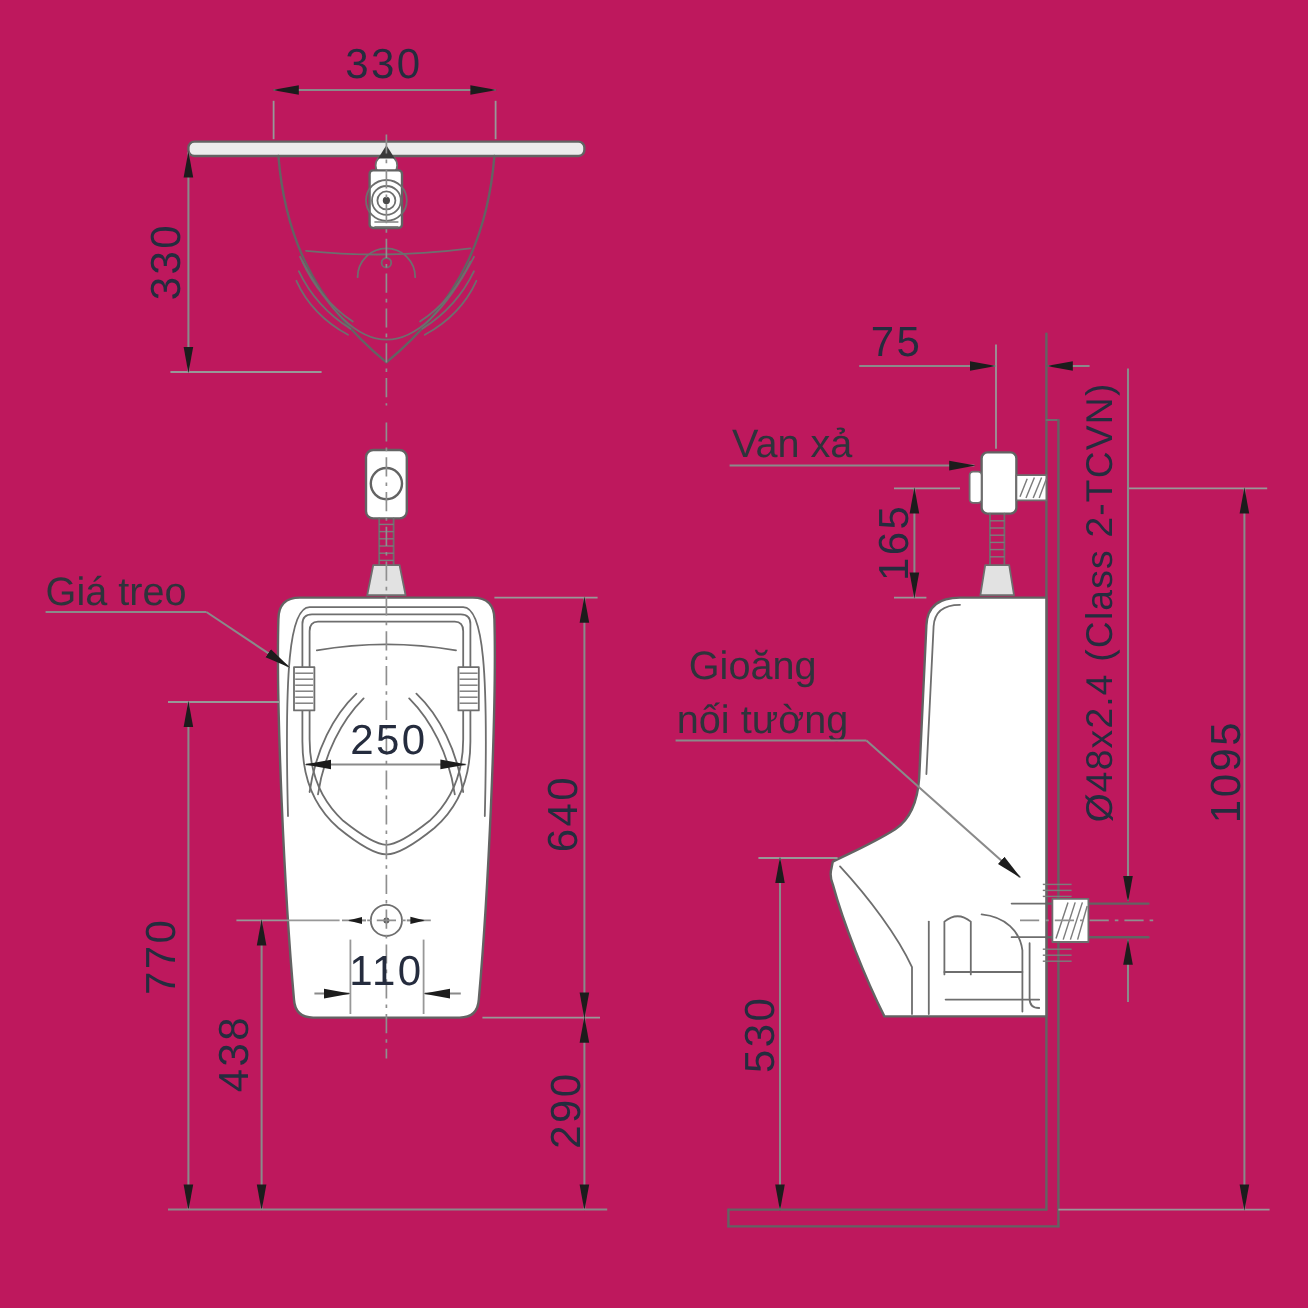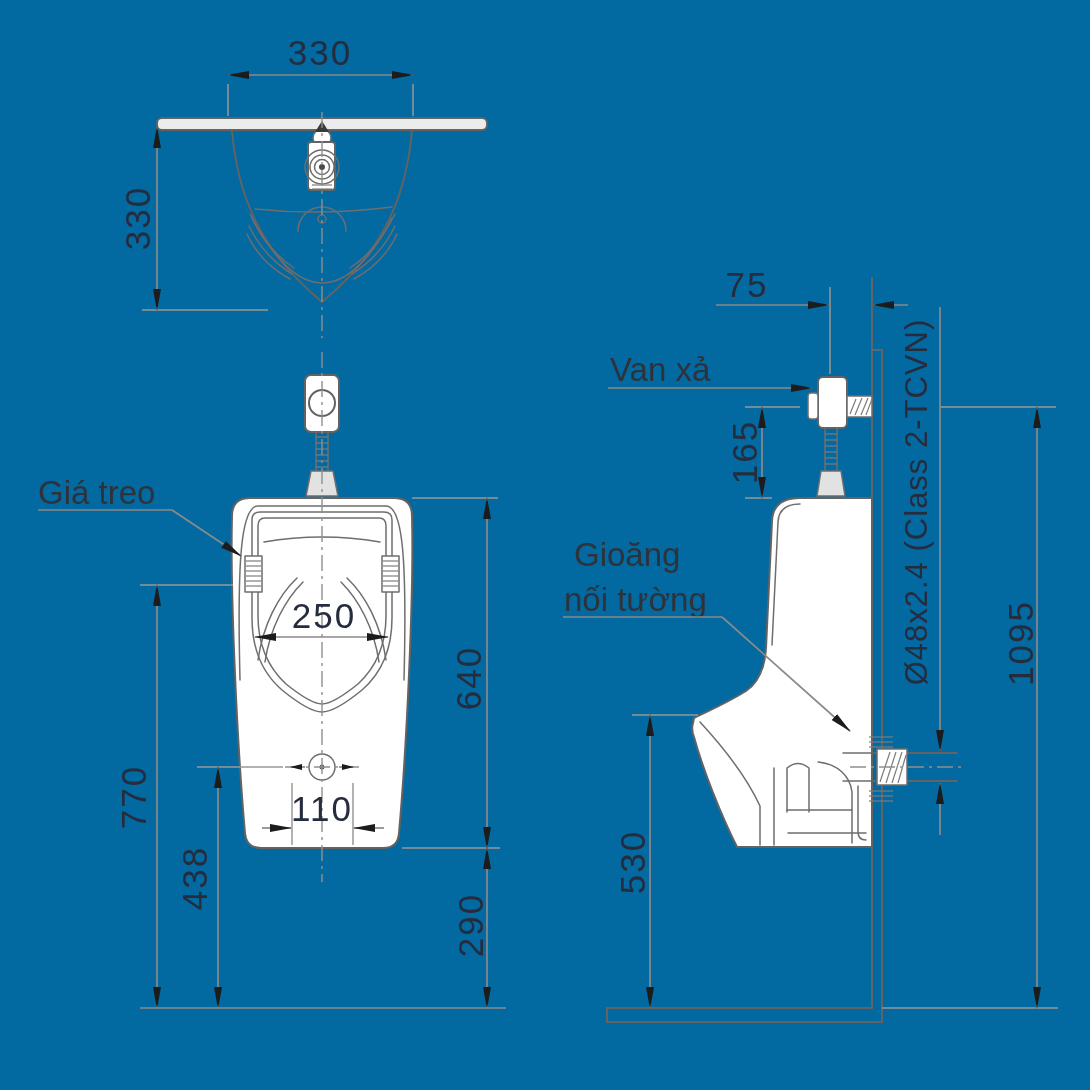--- a/index.html
+++ b/index.html
@@ -1,16 +1,16 @@
 <!DOCTYPE html>
 <html><head>
 <meta charset="utf-8">
 <style>
   html,body{margin:0;padding:0;background:#ffffff;}
-  .stage{width:1090px;height:1090px;background:#0369a1;position:relative;overflow:hidden;}
+  .stage{width:1090px;height:1090px;background:#be185d;position:relative;overflow:hidden;}
   svg text{font-family:"Liberation Sans", sans-serif;}
   .obj{stroke:#636363;stroke-width:2;fill:none;stroke-linecap:round;stroke-linejoin:round;}
   .obj-thin{stroke:#6e6e6e;stroke-width:1.5;fill:none;stroke-linecap:round;stroke-linejoin:round;}
   .fillwhite{fill:#ffffff;}
   .dim{stroke:#8a8a8a;stroke-width:1.7;fill:none;}
   .ext{stroke:#989898;stroke-width:1.5;fill:none;}
   .cl{stroke:#8f8f8f;stroke-width:1.4;fill:none;stroke-dasharray:16 5 3 5;}
   .hatch{stroke:#7c7c7c;stroke-width:1.2;fill:none;}
   .dimtext{font-size:35px;fill:#252c3e;letter-spacing:2px;}
   .labeltext{font-size:33px;fill:#2e333b;}

